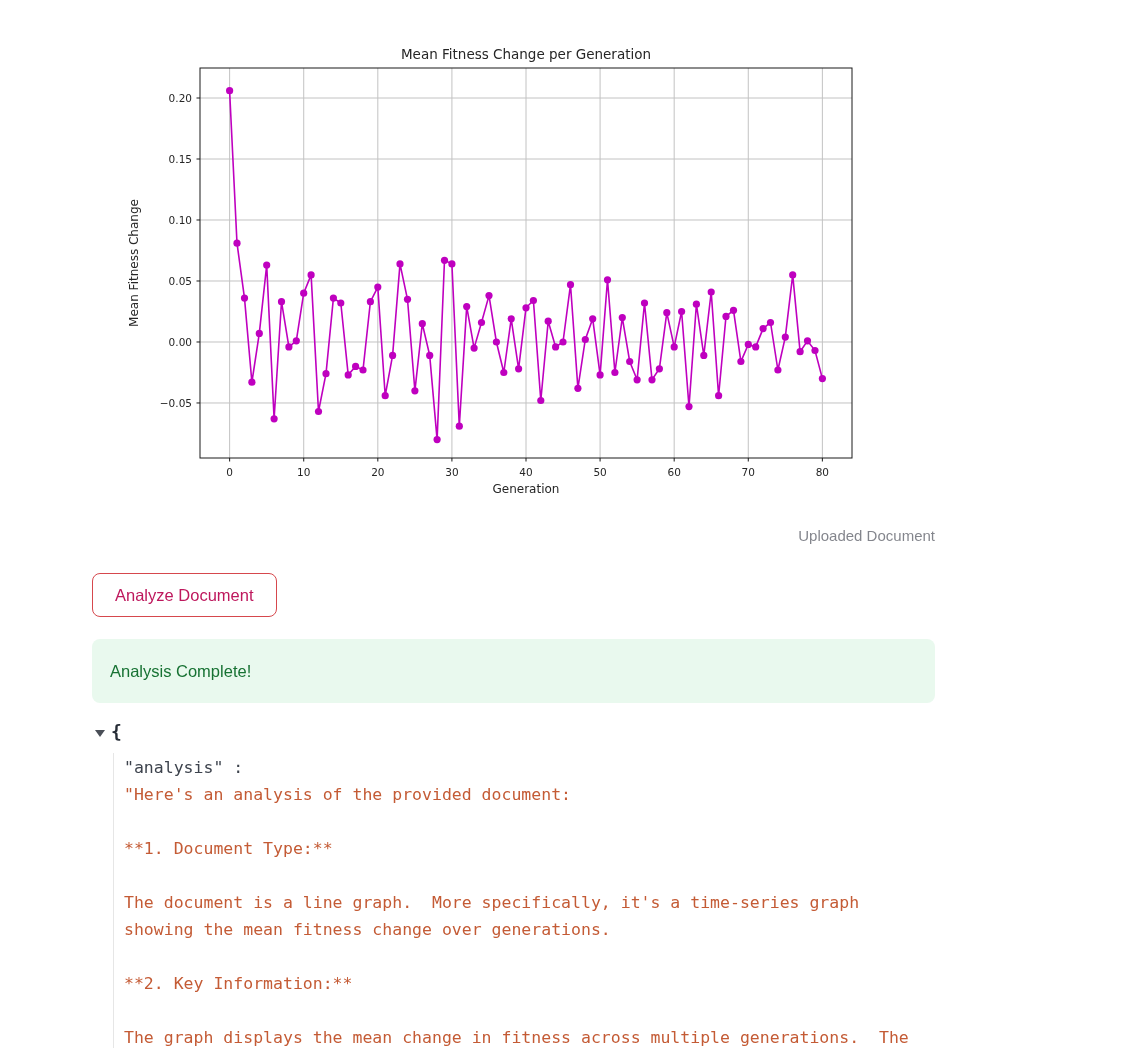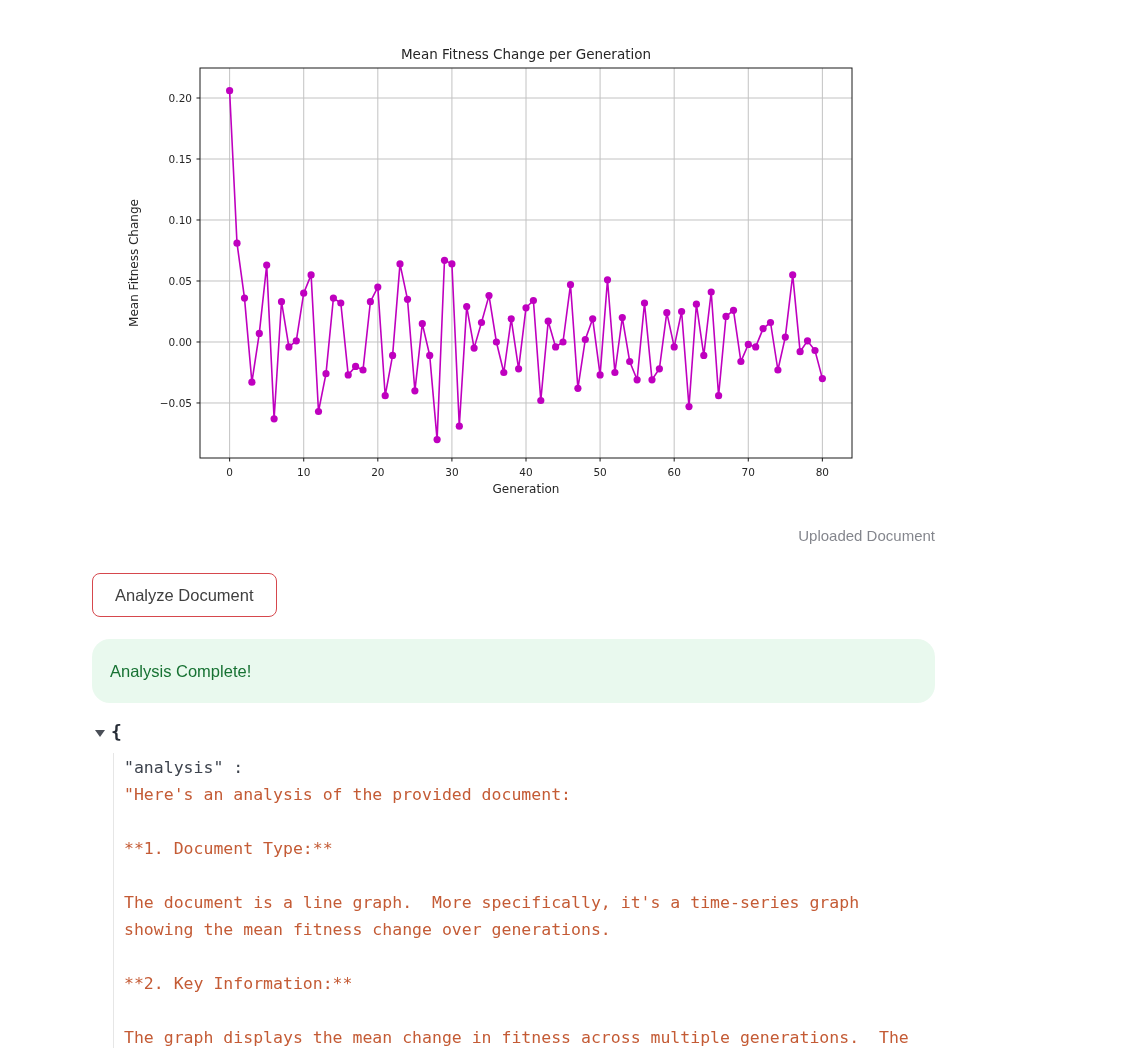--- a/index.html
+++ b/index.html
@@ -15,28 +15,28 @@
   
   .caption{
     left:92px;top:527px;width:843px;text-align:right;
     font-size:15px;color:rgba(49,51,63,0.6);
   }
 
   
   .analyze-btn{
     left:92px;top:573px;height:44px;padding:12px 22px;
     background:#ffffff;border:1px solid #d6484d;border-radius:8px;
-    color:#404040;font-size:16.5px;font-family:"Liberation Sans",sans-serif;
+    color:#be185d;font-size:16.5px;font-family:"Liberation Sans",sans-serif;
     display:flex;align-items:center;cursor:pointer;
   }
 
   
   .banner{
     left:92px;top:639px;width:843px;height:64px;
-    background:#e9f9ee;border-radius:18px;
+    background:#e9f9ee;border-radius:8px;
     display:flex;align-items:center;padding-left:18px;box-sizing:border-box;
     color:#177233;font-size:16.5px;
   }
 
   
   .json-root-row{left:94px;top:720px;display:flex;align-items:flex-start;}
   .json-collapse{width:12px;height:12px;margin-top:7px;cursor:pointer;}
   .json-brace{
     font-family:"DejaVu Sans Mono","Liberation Mono",monospace;
     font-size:18px;font-weight:700;color:#262c36;margin-left:5px;line-height:24px;

